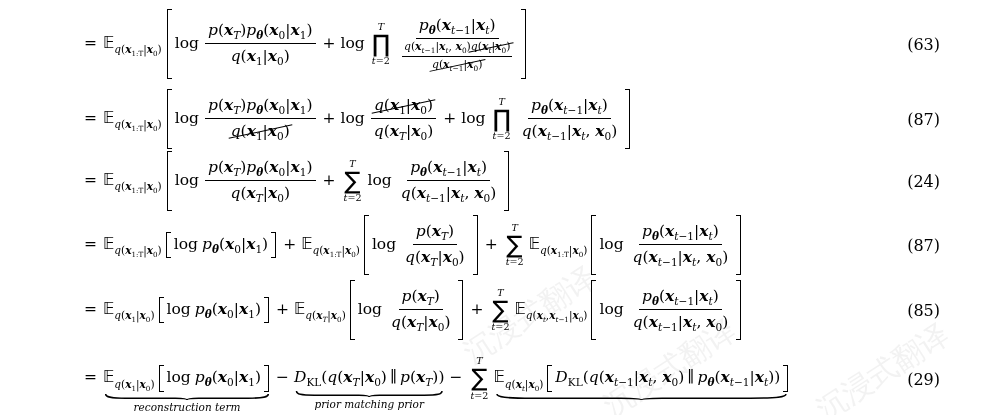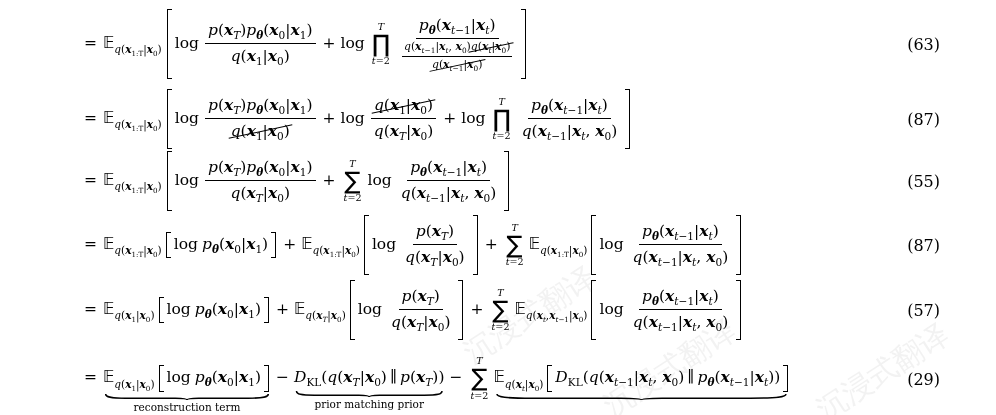--- a/index.html
+++ b/index.html
@@ -37,21 +37,21 @@
          margin:0 3px;line-height:1;}
   .bigop .glyph{font-size:1.55em;line-height:0.95;font-family:"DejaVu Sans","DejaVu Serif",sans-serif;}
   .bigop .lim{font-size:0.62em;line-height:1.25;white-space:nowrap;}
   .cancel{position:relative;display:inline-block;white-space:nowrap;}
   .cancel::after{content:"";position:absolute;left:-3px;right:-3px;top:47%;
                  border-top:1.4px solid #000;transform:rotate(-12deg);}
   .ub{position:relative;display:inline-block;white-space:nowrap;}
   .ubody{display:inline-block;white-space:nowrap;}
   .ub .brace{position:absolute;top:calc(100% + 1px);left:1px;width:calc(100% - 2px);height:6px;overflow:visible;}
   .ub .lbl{position:absolute;top:calc(100% + 8px);left:50%;transform:translateX(-50%);
-           font-size:10.5px;white-space:nowrap;}
+           font-size:10.5px;white-space:nowrap;font-style:italic;}
   .wm{position:absolute;color:rgba(70,70,70,0.07);font-size:30px;transform:rotate(-33deg);
       white-space:nowrap;pointer-events:none;font-family:"DejaVu Sans",sans-serif;}
   .wm1{left:455px;top:295px;}
   .wm2{left:595px;top:348px;}
   .wm3{left:808px;top:352px;}
 </style>
 </head>
 <body>
 
 <div class="page">
@@ -104,21 +104,21 @@
                 <span class="fd"><span class="tk it">q</span><span class="tk r">(</span><span class="tk bx">x</span><span class="sub"><span class="tk it">T</span></span><span class="tk r">|</span><span class="tk bx">x</span><span class="sub"><span class="tk r">0</span></span><span class="tk r">)</span></span>
               </span><span class="tk op">+</span><span class="bigop">
                 <span class="lim"><span class="tk it">T</span></span>
                 <span class="glyph">∑</span>
                 <span class="lim"><span class="tk it">t</span><span class="tk r">=2</span></span>
               </span><span class="sp" style="width: 3px;"></span><span class="tk r">log</span><span class="sp" style="width: 4px;"></span><span class="frac">
                 <span class="fn"><span class="tk it">p</span><span class="sub"><span class="tk bth">θ</span></span><span class="tk r">(</span><span class="tk bx">x</span><span class="sub"><span class="tk it">t</span><span class="tk r">−1</span></span><span class="tk r">|</span><span class="tk bx">x</span><span class="sub"><span class="tk it">t</span></span><span class="tk r">)</span></span>
                 <span class="fd"><span class="tk it">q</span><span class="tk r">(</span><span class="tk bx">x</span><span class="sub"><span class="tk it">t</span><span class="tk r">−1</span></span><span class="tk r">|</span><span class="tk bx">x</span><span class="sub"><span class="tk it">t</span></span><span class="tk r">, </span><span class="tk bx">x</span><span class="sub"><span class="tk r">0</span></span><span class="tk r">)</span></span>
               </span></span>
           </span></span>
-        <span class="eqnum">(55)</span>
+        <span class="eqnum">(24)</span>
       </div>
       <div class="row r3">
         <span class="eqm"><span class="tk op">=</span><span class="ewrap"><span class="bb">𝔼</span><span class="sub"><span class="tk it">q</span><span class="tk r">(</span><span class="tk bx">x</span><span class="sub"><span class="tk r">1:T</span></span><span class="tk r">|</span><span class="tk bx">x</span><span class="sub"><span class="tk r">0</span></span><span class="tk r">)</span></span></span><span class="sp" style="width: 2px;"></span><span class="brk">
             <span class="bc"><span class="tk r">log</span><span class="sp" style="width: 4px;"></span><span class="tk it">p</span><span class="sub"><span class="tk bth">θ</span></span><span class="tk r">(</span><span class="tk bx">x</span><span class="sub"><span class="tk r">0</span></span><span class="tk r">|</span><span class="tk bx">x</span><span class="sub"><span class="tk r">1</span></span><span class="tk r">)</span></span>
           </span><span class="tk op">+</span><span class="ewrap"><span class="bb">𝔼</span><span class="sub"><span class="tk it">q</span><span class="tk r">(</span><span class="tk bx">x</span><span class="sub"><span class="tk r">1:T</span></span><span class="tk r">|</span><span class="tk bx">x</span><span class="sub"><span class="tk r">0</span></span><span class="tk r">)</span></span></span><span class="sp" style="width: 2px;"></span><span class="brk">
             <span class="bc"><span class="tk r">log</span><span class="sp" style="width: 4px;"></span><span class="frac">
                 <span class="fn"><span class="tk it">p</span><span class="tk r">(</span><span class="tk bx">x</span><span class="sub"><span class="tk it">T</span></span><span class="tk r">)</span></span>
                 <span class="fd"><span class="tk it">q</span><span class="tk r">(</span><span class="tk bx">x</span><span class="sub"><span class="tk it">T</span></span><span class="tk r">|</span><span class="tk bx">x</span><span class="sub"><span class="tk r">0</span></span><span class="tk r">)</span></span>
               </span></span>
           </span><span class="tk op">+</span><span class="bigop">
@@ -144,21 +144,21 @@
           </span><span class="tk op">+</span><span class="bigop">
             <span class="lim"><span class="tk it">T</span></span>
             <span class="glyph">∑</span>
             <span class="lim"><span class="tk it">t</span><span class="tk r">=2</span></span>
           </span><span class="sp" style="width: 2px;"></span><span class="ewrap"><span class="bb">𝔼</span><span class="sub"><span class="tk it">q</span><span class="tk r">(</span><span class="tk bx">x</span><span class="sub"><span class="tk it">t</span></span><span class="tk r">,</span><span class="tk bx">x</span><span class="sub"><span class="tk it">t</span><span class="tk r">−1</span></span><span class="tk r">|</span><span class="tk bx">x</span><span class="sub"><span class="tk r">0</span></span><span class="tk r">)</span></span></span><span class="sp" style="width: 2px;"></span><span class="brk">
             <span class="bc"><span class="tk r">log</span><span class="sp" style="width: 4px;"></span><span class="frac">
                 <span class="fn"><span class="tk it">p</span><span class="sub"><span class="tk bth">θ</span></span><span class="tk r">(</span><span class="tk bx">x</span><span class="sub"><span class="tk it">t</span><span class="tk r">−1</span></span><span class="tk r">|</span><span class="tk bx">x</span><span class="sub"><span class="tk it">t</span></span><span class="tk r">)</span></span>
                 <span class="fd"><span class="tk it">q</span><span class="tk r">(</span><span class="tk bx">x</span><span class="sub"><span class="tk it">t</span><span class="tk r">−1</span></span><span class="tk r">|</span><span class="tk bx">x</span><span class="sub"><span class="tk it">t</span></span><span class="tk r">, </span><span class="tk bx">x</span><span class="sub"><span class="tk r">0</span></span><span class="tk r">)</span></span>
               </span></span>
           </span></span>
-        <span class="eqnum">(57)</span>
+        <span class="eqnum">(85)</span>
       </div>
       <div class="row r5">
         <span class="eqm"><span class="tk op">=</span><span class="ub"><span class="ubody"><span class="ewrap"><span class="bb">𝔼</span><span class="sub"><span class="tk it">q</span><span class="tk r">(</span><span class="tk bx">x</span><span class="sub"><span class="tk r">1</span></span><span class="tk r">|</span><span class="tk bx">x</span><span class="sub"><span class="tk r">0</span></span><span class="tk r">)</span></span></span><span class="sp" style="width: 2px;"></span><span class="brk">
                 <span class="bc"><span class="tk r">log</span><span class="sp" style="width: 4px;"></span><span class="tk it">p</span><span class="sub"><span class="tk bth">θ</span></span><span class="tk r">(</span><span class="tk bx">x</span><span class="sub"><span class="tk r">0</span></span><span class="tk r">|</span><span class="tk bx">x</span><span class="sub"><span class="tk r">1</span></span><span class="tk r">)</span></span>
               </span></span><svg viewBox="0 0 100 10" preserveAspectRatio="none" class="brace">
               <path d="M1 0 C1 5.5 4 7 13 7 L43 7 C48 7 50 8 50 10 C50 8 52 7 57 7 L87 7 C96 7 99 5.5 99 0" fill="none" stroke="#000" stroke-width="1.5" vector-effect="non-scaling-stroke"></path>
             </svg><span class="lbl">reconstruction term</span></span><span class="tk op">−</span><span class="ub"><span class="ubody"><span class="tk it">D</span><span class="sub"><span class="tk r">KL</span></span><span class="tk r">(</span><span class="tk it">q</span><span class="tk r">(</span><span class="tk bx">x</span><span class="sub"><span class="tk it">T</span></span><span class="tk r">|</span><span class="tk bx">x</span><span class="sub"><span class="tk r">0</span></span><span class="tk r">)</span><span class="sp" style="width: 3px;"></span><span class="tk r">∥</span><span class="sp" style="width: 3px;"></span><span class="tk it">p</span><span class="tk r">(</span><span class="tk bx">x</span><span class="sub"><span class="tk it">T</span></span><span class="tk r">)</span><span class="tk r">)</span></span><svg viewBox="0 0 100 10" preserveAspectRatio="none" class="brace">
               <path d="M1 0 C1 5.5 4 7 13 7 L43 7 C48 7 50 8 50 10 C50 8 52 7 57 7 L87 7 C96 7 99 5.5 99 0" fill="none" stroke="#000" stroke-width="1.5" vector-effect="non-scaling-stroke"></path>
             </svg><span class="lbl">prior matching prior</span></span><span class="tk op">−</span><span class="bigop">
             <span class="lim"><span class="tk it">T</span></span>

